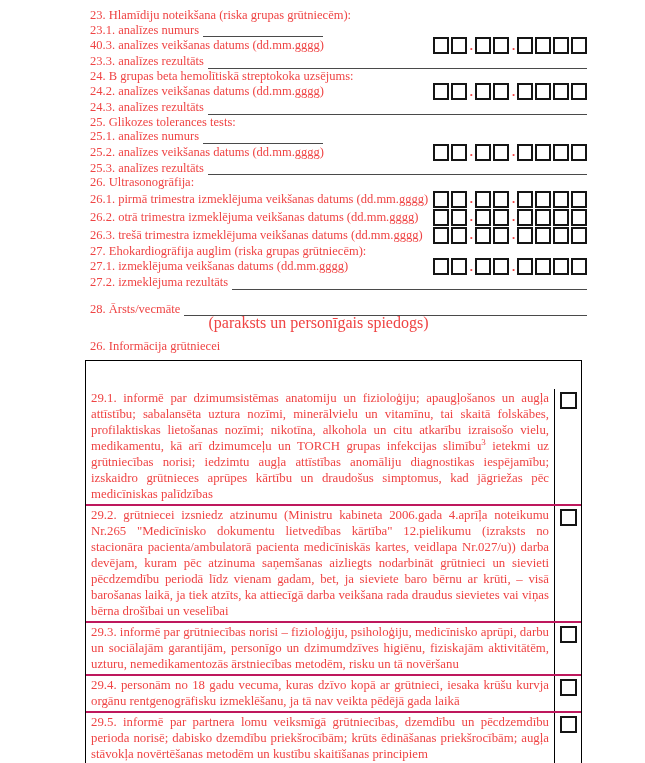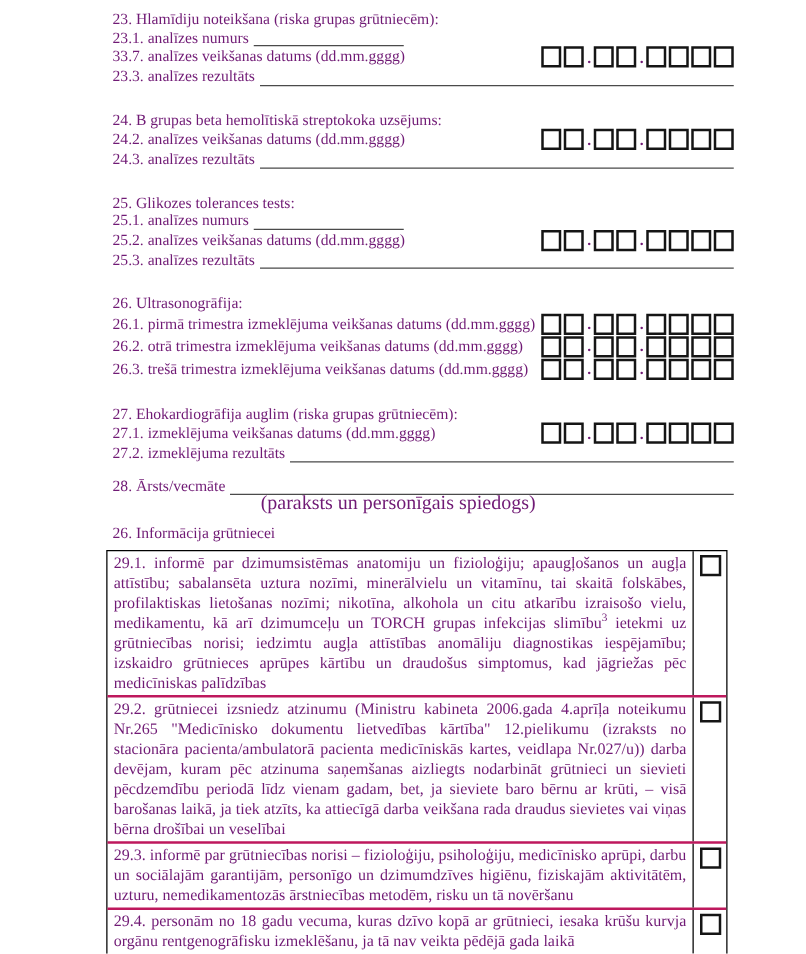--- a/index.html
+++ b/index.html
@@ -1,60 +1,60 @@
 <!DOCTYPE html>
 <html><head>
 <meta charset="utf-8">
 <style>
   html,body{margin:0;padding:0;background:#fff;}
   .page{
     width:645px;height:763px;box-sizing:border-box;
     padding:8px 58px 0 90px;position:relative;
     font-family:"Liberation Serif","DejaVu Serif",serif;
-    font-size:12.5px;color:#701a75;background:#fff;overflow:hidden;
+    font-size:12.5px;color:#ef4444;background:#fff;overflow:hidden;
   }
-  .sec{margin-top:20px;}
+  .sec{margin-top:0;}
   .sec.first{margin-top:0;}
   .row{display:flex;align-items:flex-end;line-height:14.5px;}
   .row.daterow{align-items:center;line-height:14.5px;}
   .lbl{white-space:nowrap;}
   .heading{line-height:14.5px;}
   .uline{border-bottom:1px solid #4a4a4a;height:13px;}
   .uline.short{width:120px;margin-left:4px;}
   .uline.flex1{flex:1;margin-left:4px;}
   .spacer{flex:1;}
   .dboxes{display:flex;align-items:center;}
   .dbox{width:12px;height:13px;border:2px solid #151515;background:#fff;margin-left:2px;}
   .ddot{margin:0 0 0 3px;font-weight:bold;line-height:10px;}
   .sec26row{margin-top:1px;display:flex;align-items:center;line-height:16.5px;}
   .sign-caption{width:100%;text-align:center;font-size:16px;line-height:13px;padding-right:40px;box-sizing:border-box;}
   .sec28{margin-top:12px;}
   .sec29head{margin-top:10px;line-height:14.5px;}
   .itable{margin-top:6px;margin-left:-5px;width:497px;border:1px solid #000;box-sizing:border-box;}
   .irow{display:flex;border-top:2px solid #be185d;}
-  .irow.firstrow{border-top:none;}
+  .irow.firstrow{border-top:none;margin-top:28px;}
   .itxt{flex:1;padding:1px 5px 2px 5px;border-right:1px solid #000;text-align:justify;
         font-size:12.8px;line-height:16px;}
   .ichk{width:26px;display:flex;justify-content:center;align-items:flex-start;padding-top:3px;box-sizing:border-box;}
   .cbox{width:13px;height:13px;border:2px solid #151515;background:#fff;display:block;}
   sup{font-size:9px;line-height:0;}
 </style>
 </head>
 <body>
 
 <div class="page">
 
   <div class="sec first">
     <div class="heading">23. Hlamīdiju noteikšana (riska grupas grūtniecēm):</div>
     <div class="row">
       <span class="lbl">23.1. analīzes numurs</span>
       <span class="uline short"></span>
     </div>
     <div class="row daterow">
-      <span class="lbl">33.7. analīzes veikšanas datums (dd.mm.gggg)</span>
+      <span class="lbl">40.3. analīzes veikšanas datums (dd.mm.gggg)</span>
       <span class="spacer"></span>
       <span class="dboxes">
           <span class="dbox"></span>
           <span class="dbox"></span>
           <span class="ddot">.</span>
           <span class="dbox"></span>
           <span class="dbox"></span>
           <span class="ddot">.</span>
           <span class="dbox"></span>
           <span class="dbox"></span>

